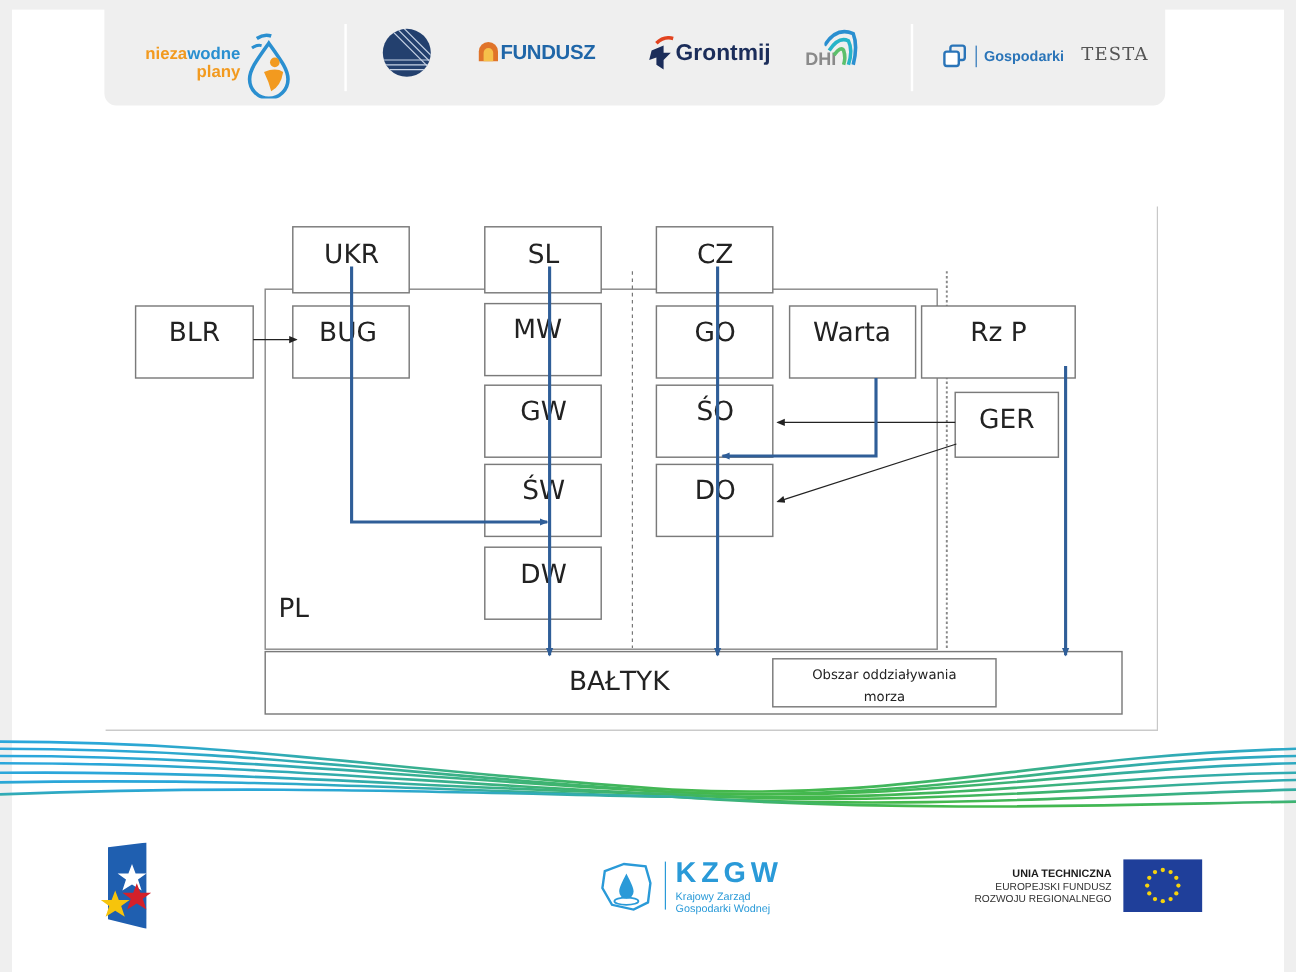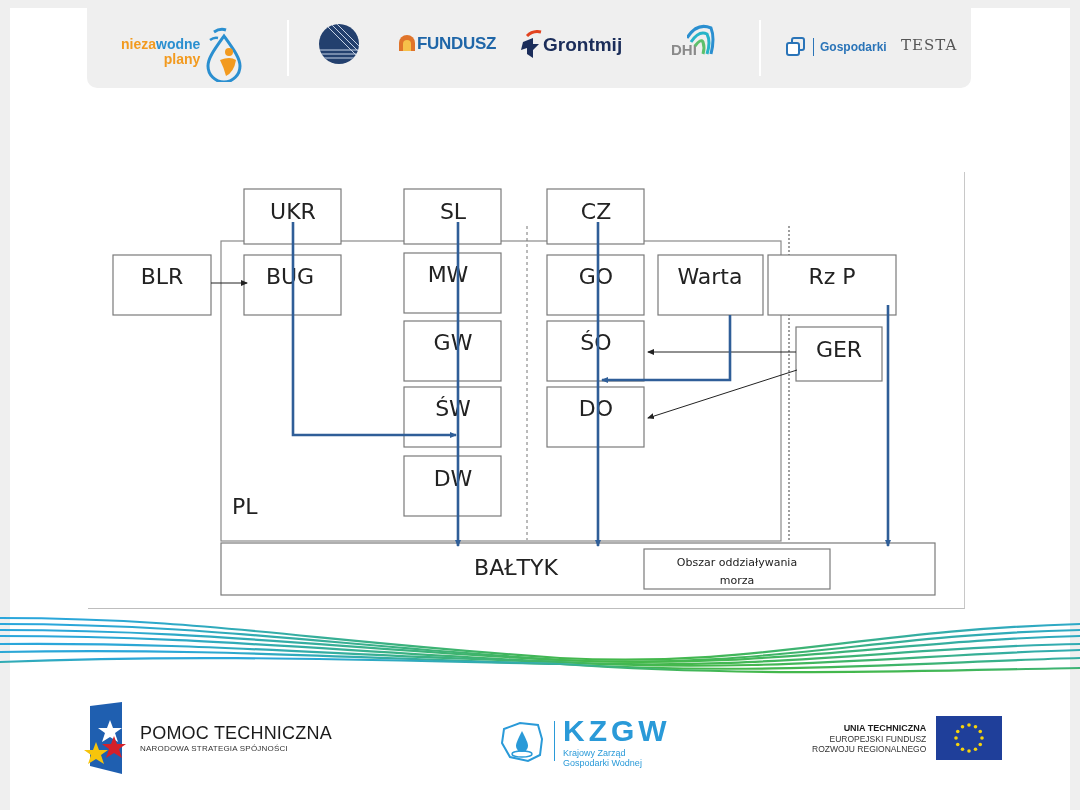--- a/index.html
+++ b/index.html
@@ -13,21 +13,21 @@
   .arcadis { font-weight:bold; font-size:17px; color:#1f66a8; letter-spacing:-0.3px; }
   .grontmij { font-weight:bold; font-size:19px; color:#1b2d5a; }
   .dhi { font-weight:bold; font-size:15px; color:#8a8a8a; }
   .pret { font-weight:bold; font-size:12px; color:#2a74b8; }
   .testa { font-family:"DejaVu Serif", serif; font-size:15px; color:#555; letter-spacing:1px; }
   .diagram-frame { position:absolute; left:88px; top:172px; width:876px; height:436px; border-right:1px solid #c8c8c8; border-bottom:1px solid #bdbdbd; }
   .diagram { position:absolute; left:0; top:0; }
   .dtext { font-family:"DejaVu Sans", sans-serif; fill:#222; }
   .pt-title { font-size:18px; color:#1b1b1b; letter-spacing:0.2px; }
   .pt-sub { font-size:8px; color:#333; letter-spacing:0.2px; }
-  .kz-title { font-weight:bold; font-size:30px; color:#2a9ad8; letter-spacing:4px; }
+  .kz-title { font-weight:bold; font-size:24px; color:#2a9ad8; letter-spacing:4px; }
   .kz-sub { font-size:9px; color:#2a9ad8; line-height:10px; }
   .ue-title { font-weight:bold; font-size:9px; color:#1b1b1b; text-align:right; line-height:11px; }
   .ue-sub { font-size:8.5px; color:#333; text-align:right; line-height:10px; }
 </style>
 </head>
 <body>
 
 <div class="slide"></div>
 
 <div class="header">
@@ -63,21 +63,21 @@
       </g>
     </svg>
   </div>
   <div class="logo" style="left:310px; top:34px;">
     <svg width="20" height="18" viewBox="0 0 20 18">
       <path d="M2 16 L2 8 A8 8 0 0 1 18 8 L18 16 Z" fill="#e0742a"></path>
       <path d="M6 16 L6 9 A4 4 0 0 1 14 9 L14 16 Z" fill="#f6c04a"></path>
     </svg>
     <span class="arcadis">FUNDUSZ</span>
   </div>
-  <div class="logo" style="left:432px; top:30px;">
+  <div class="logo" style="left:452px; top:30px;">
     <svg width="24" height="30" viewBox="0 0 24 30">
       <path d="M8 6 Q14 0 22 2" stroke="#e2431f" stroke-width="3" fill="none"></path>
       <path d="M4 12 L14 8 L14 14 L20 14 L14 20 L14 28 L8 24 L8 18 L2 20 Z" fill="#1b2d5a"></path>
     </svg>
     <span class="grontmij">Grontmij</span>
   </div>
   <div class="logo" style="left:584px; top:20px;">
     <span class="dhi" style="margin-top:18px;">DHI</span>
     <svg width="28" height="40" viewBox="0 0 28 40" style="margin-left:-10px;">
       <path d="M0 18 Q10 2 24 8 Q28 18 24 34" stroke="#2a8fd0" stroke-width="3" fill="none"></path>
@@ -190,24 +190,20 @@
   </g>
 </svg>
 
 <div class="logo" style="left:80px; top:702px;">
   <svg width="48" height="72" viewBox="0 0 48 72">
     <path d="M10 4 L42 0 L42 72 L10 64 Z" fill="#1f5fb0"></path>
     <polygon points="30,18 33,26 42,26 35,31 38,40 30,35 22,40 25,31 18,26 27,26" fill="#ffffff"></polygon>
     <polygon points="34,34 37,42 46,42 39,47 42,56 34,51 26,56 29,47 22,42 31,42" fill="#d4202a"></polygon>
     <polygon points="16,40 19,48 28,48 21,53 24,62 16,57 8,62 11,53 4,48 13,48" fill="#f6c40c"></polygon>
   </svg>
-  <div style="margin-left:12px;">
-    <div class="pt-title">POMOC TECHNICZNA</div>
-    <div class="pt-sub">NARODOWA STRATEGIA SPÓJNOŚCI</div>
-  </div>
 </div>
 
 <div class="logo" style="left:500px; top:714px;">
   <svg width="46" height="44" viewBox="0 0 46 44">
     <path d="M4 10 L20 4 L38 6 L42 20 L40 36 L28 42 L10 38 L2 24 Z" fill="none" stroke="#2a9ad8" stroke-width="2"></path>
     <path d="M22 12 C18 20 16 24 16 27 A6 6 0 0 0 28 27 C28 24 26 20 22 12 Z" fill="#2a9ad8"></path>
     <ellipse cx="22" cy="35" rx="10" ry="3" fill="none" stroke="#2a9ad8" stroke-width="1.5"></ellipse>
   </svg>
   <span style="width:1px;height:40px;background:#2a9ad8;margin:0 8px;"></span>
   <div>

